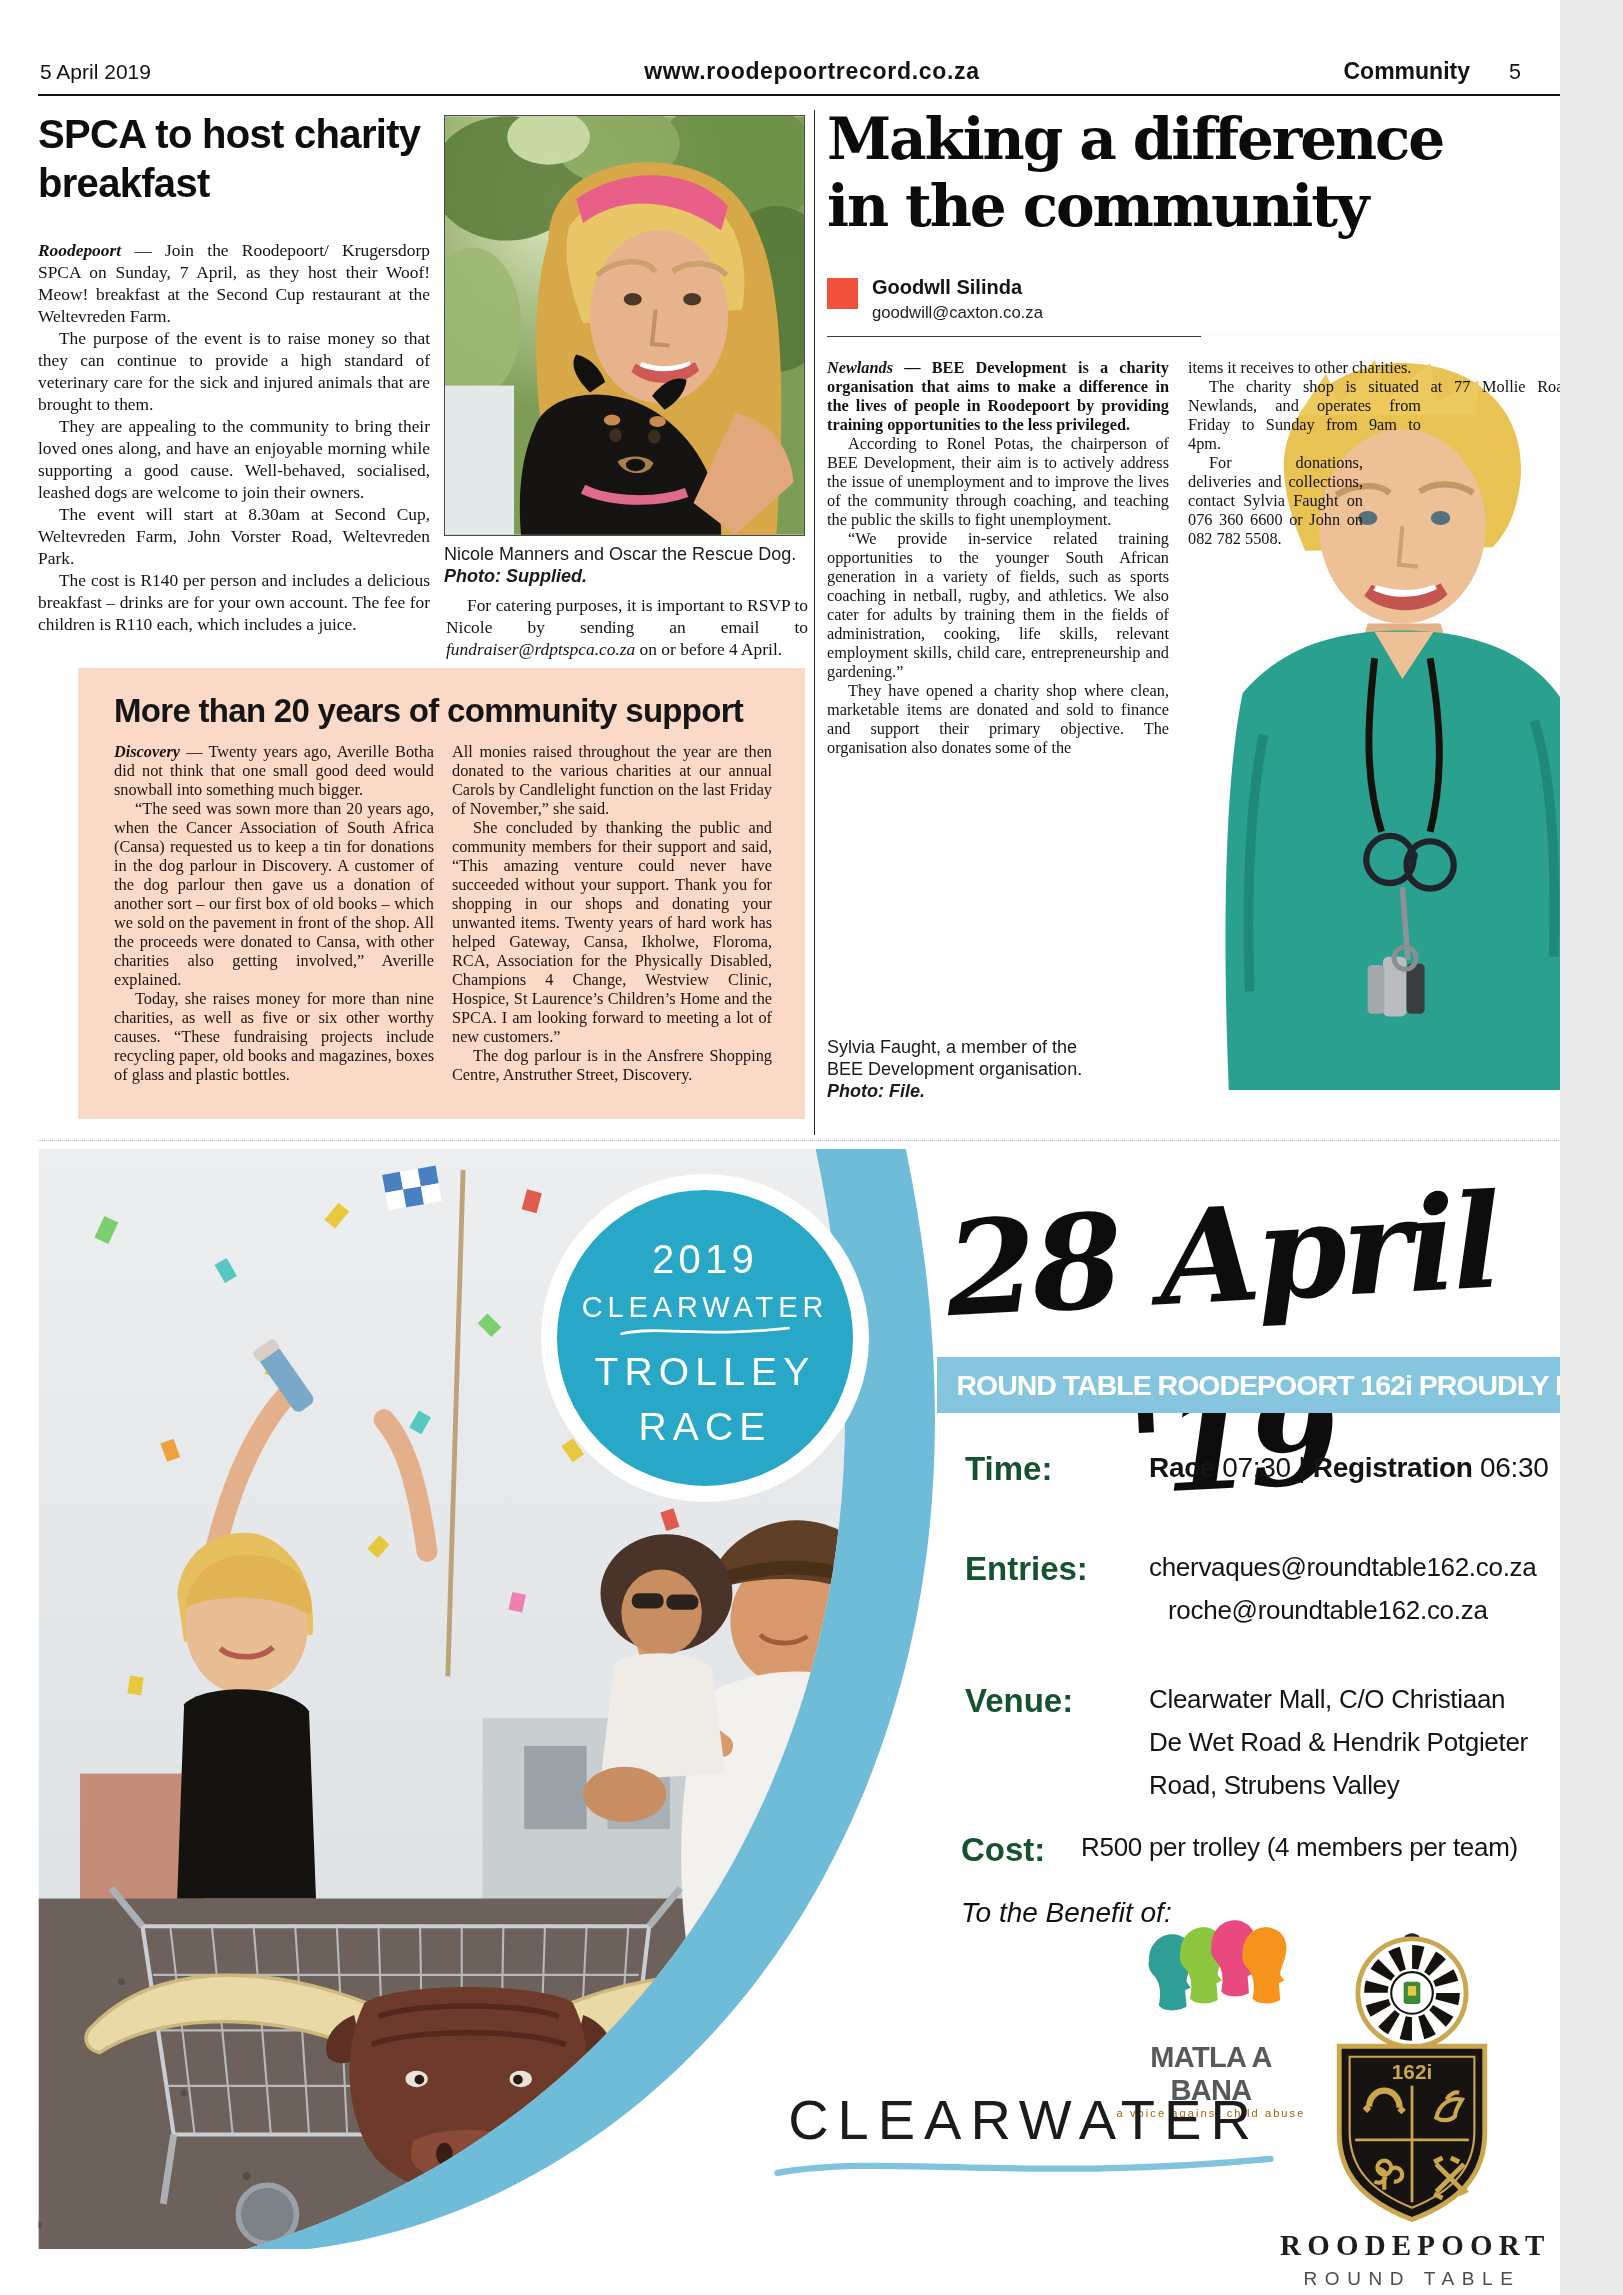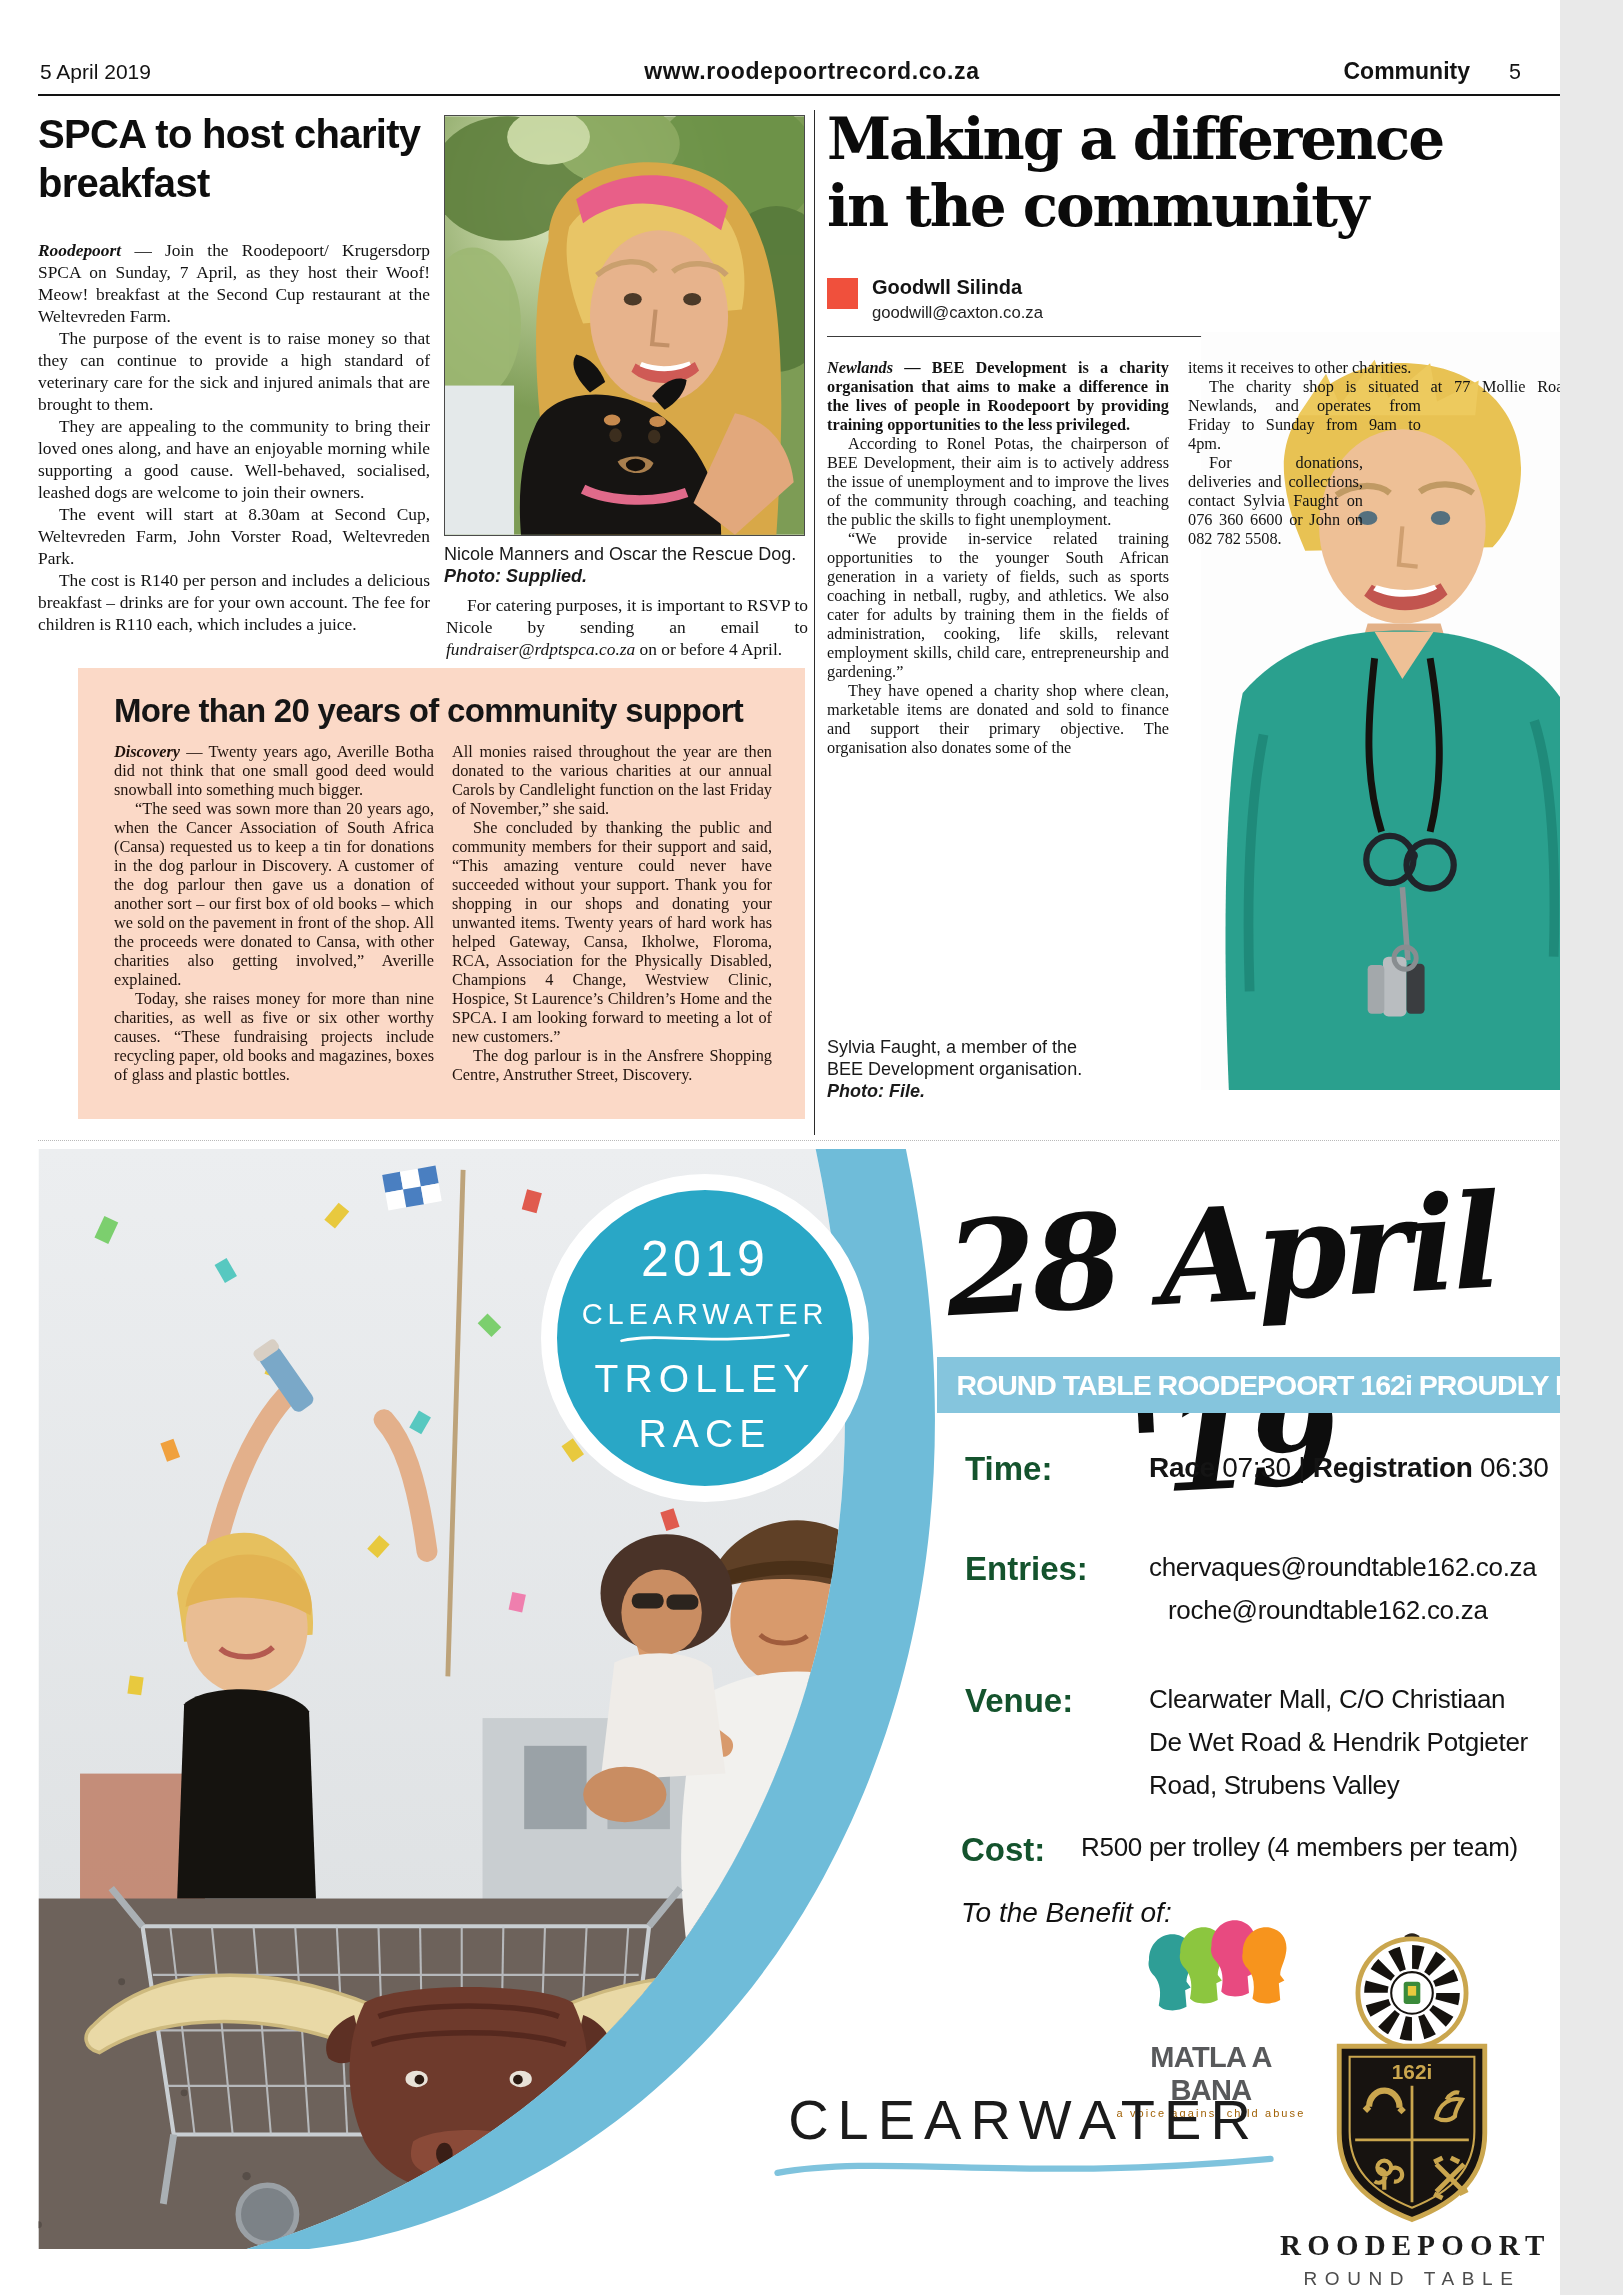--- a/index.html
+++ b/index.html
@@ -60,21 +60,21 @@
 
   .ad-sep{left:38px;top:1140px;width:1547px;border-top:1.4px dotted #b9b9b9;}
 
   
   .ad{left:38px;top:1149px;width:1547px;height:1147px;}
   .ad-photo{left:0;top:0;}
   .badge{left:503px;top:25px;width:328px;height:328px;border-radius:50%;background:#29a7c6;
          border:16.7px solid #ffffff;box-sizing:border-box;display:flex;flex-direction:column;
          align-items:center;justify-content:center;color:#ffffff;z-index:3;
          font-family:"Liberation Sans",sans-serif;}
-  .badge-year{font-size:50px;letter-spacing:4.2px;margin-top:10px;}
+  .badge-year{font-size:40px;letter-spacing:4.2px;margin-top:10px;}
   .badge-brand{font-size:29px;letter-spacing:4.9px;margin-top:9.7px;}
   .badge-race{font-size:39px;letter-spacing:6.2px;line-height:44px;margin-top:11px;}
   .script-date{left:833px;top:12.5px;width:701px;height:187px;line-height:187px;text-align:center;
                font-family:"DejaVu Serif",serif;font-style:italic;font-weight:700;font-size:130px;
                letter-spacing:-4.2px;color:#0d0d0d;transform:rotate(-3deg);}
   .banner{left:899px;top:208px;width:648px;height:56px;background:#85c5dd;color:#ffffff;
           font-family:"Liberation Sans",sans-serif;font-weight:700;font-size:28.5px;
           line-height:56px;padding-left:19.4px;box-sizing:border-box;letter-spacing:-1px;
           white-space:nowrap;}
   .ad-label{position:absolute;left:927px;color:#14532d;font-family:"Liberation Sans",sans-serif;

